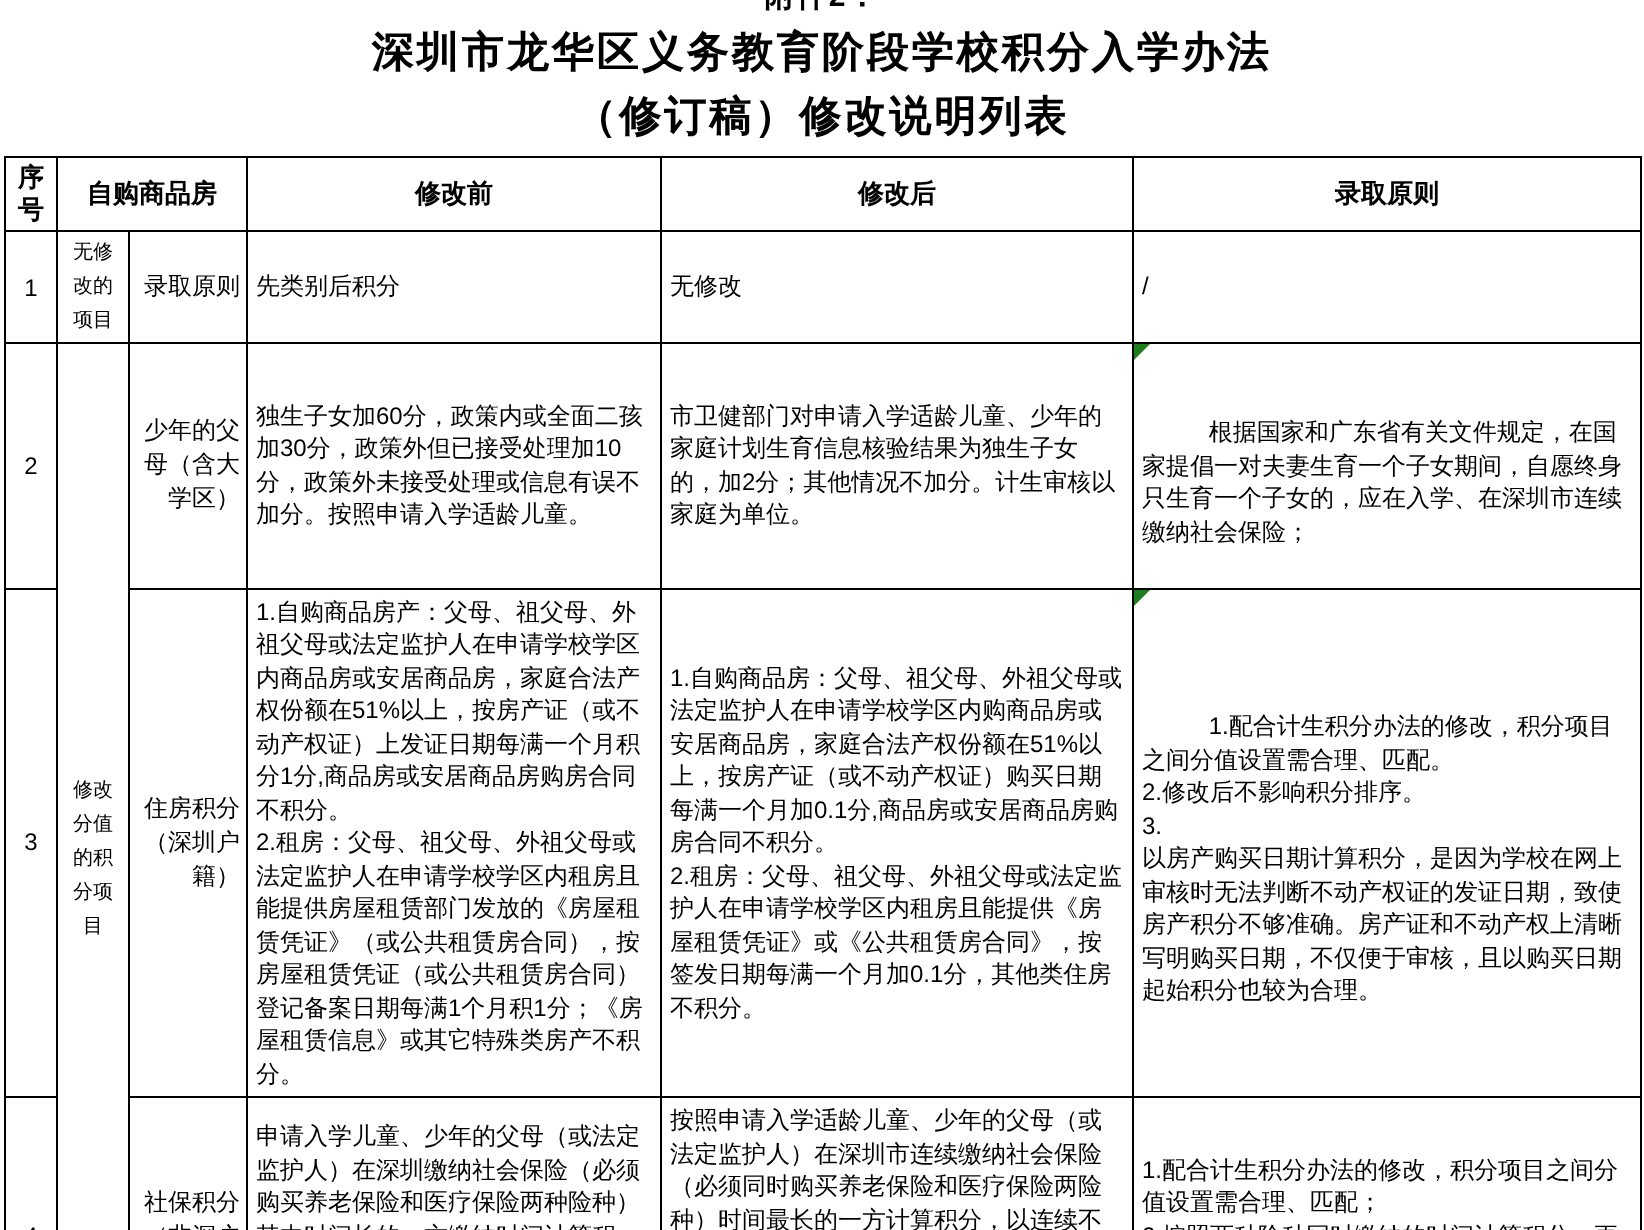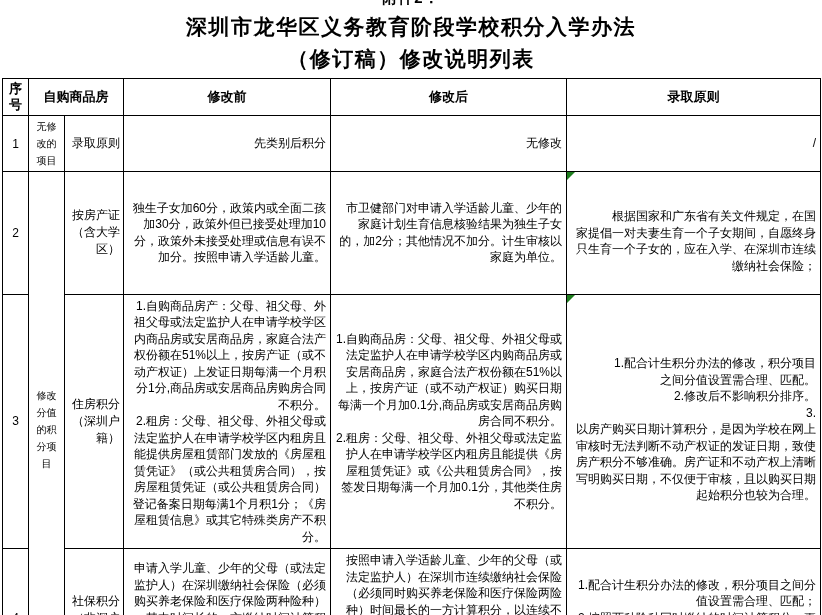--- a/index.html
+++ b/index.html
@@ -75,21 +75,21 @@
     font-size: 10px;
   }
   td.item-cell {
     text-align: right;
     padding: 2px 3px;
     word-break: break-all;
     line-height: 17px;
     font-size: 12px;
   }
   td.text-cell {
-    text-align: right;
+    text-align: left;
     padding: 3px 4px;
     white-space: pre-wrap;
     word-break: break-all;
     line-height: 16.5px;
     position: relative;
   }
   .comment-tri {
     position: absolute;
     top: 0;
     left: 0;
@@ -138,21 +138,21 @@
         <td class="seq-cell">1</td>
         <td class="group-cell">无修改的项目</td>
         <td class="item-cell">录取原则</td>
         <td class="text-cell">先类别后积分</td>
         <td class="text-cell">无修改</td>
         <td class="text-cell">/</td>
       </tr>
       <tr class="row-2">
         <td class="seq-cell">2</td>
         <td class="group-cell" rowspan="3">修改分值的积分项目</td>
-        <td class="item-cell">按房产证（含大学区）</td>
+        <td class="item-cell">少年的父母（含大学区）</td>
         <td class="text-cell">独生子女加60分，政策内或全面二孩加30分，政策外但已接受处理加10分，政策外未接受处理或信息有误不加分。按照申请入学适龄儿童。</td>
         <td class="text-cell">市卫健部门对申请入学适龄儿童、少年的家庭计划生育信息核验结果为独生子女的，加2分；其他情况不加分。计生审核以家庭为单位。</td>
         <td class="text-cell">
           <span class="comment-tri"></span>
           <span>根据国家和广东省有关文件规定，在国家提倡一对夫妻生育一个子女期间，自愿终身只生育一个子女的，应在入学、在深圳市连续缴纳社会保险；</span>
         </td>
       </tr>
       <tr class="row-3">
         <td class="seq-cell">3</td>
         <td class="item-cell">住房积分（深圳户籍）</td>

